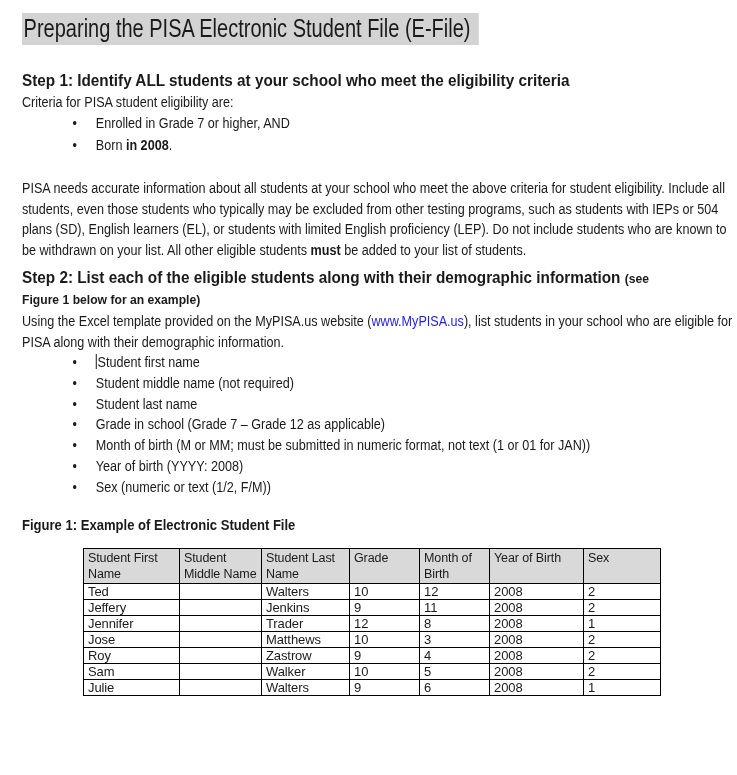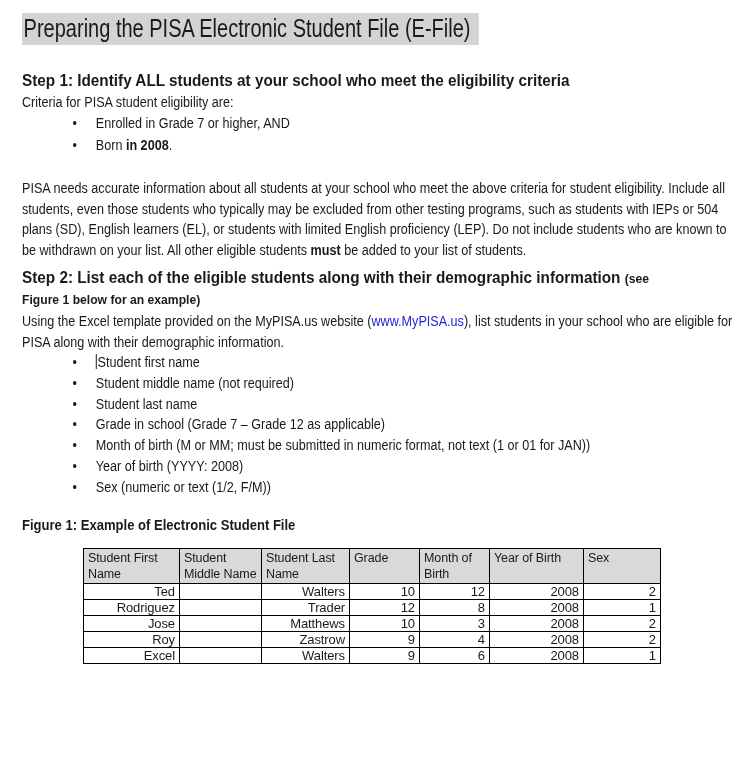--- a/index.html
+++ b/index.html
@@ -71,21 +71,20 @@
     padding: 1px 3px 1px 4px;
     height: 34px;
   }
   table.efile td {
     font-size: 13px;
     line-height: 15px;
     letter-spacing: -0.1px;
     padding: 0 4px;
     height: 16px;
     vertical-align: middle;
-    text-align: right;
   }
   col.c1 { width: 96px; }
   col.c2 { width: 82px; }
   col.c3 { width: 88px; }
   col.c4 { width: 70px; }
   col.c5 { width: 70px; }
   col.c6 { width: 94px; }
   col.c7 { width: 77px; }
 </style>
 </head>
@@ -150,21 +149,30 @@
           <tr>
             <td>Ted</td>
             <td></td>
             <td>Walters</td>
             <td>10</td>
             <td>12</td>
             <td>2008</td>
             <td>2</td>
           </tr>
           <tr>
-            <td>Rodriguez</td>
+            <td>Jeffery</td>
+            <td></td>
+            <td>Jenkins</td>
+            <td>9</td>
+            <td>11</td>
+            <td>2008</td>
+            <td>2</td>
+          </tr>
+          <tr>
+            <td>Jennifer</td>
             <td></td>
             <td>Trader</td>
             <td>12</td>
             <td>8</td>
             <td>2008</td>
             <td>1</td>
           </tr>
           <tr>
             <td>Jose</td>
             <td></td>
@@ -177,21 +185,30 @@
           <tr>
             <td>Roy</td>
             <td></td>
             <td>Zastrow</td>
             <td>9</td>
             <td>4</td>
             <td>2008</td>
             <td>2</td>
           </tr>
           <tr>
-            <td>Excel</td>
+            <td>Sam</td>
+            <td></td>
+            <td>Walker</td>
+            <td>10</td>
+            <td>5</td>
+            <td>2008</td>
+            <td>2</td>
+          </tr>
+          <tr>
+            <td>Julie</td>
             <td></td>
             <td>Walters</td>
             <td>9</td>
             <td>6</td>
             <td>2008</td>
             <td>1</td>
           </tr>
         </tbody>
     </table>
   </div>

